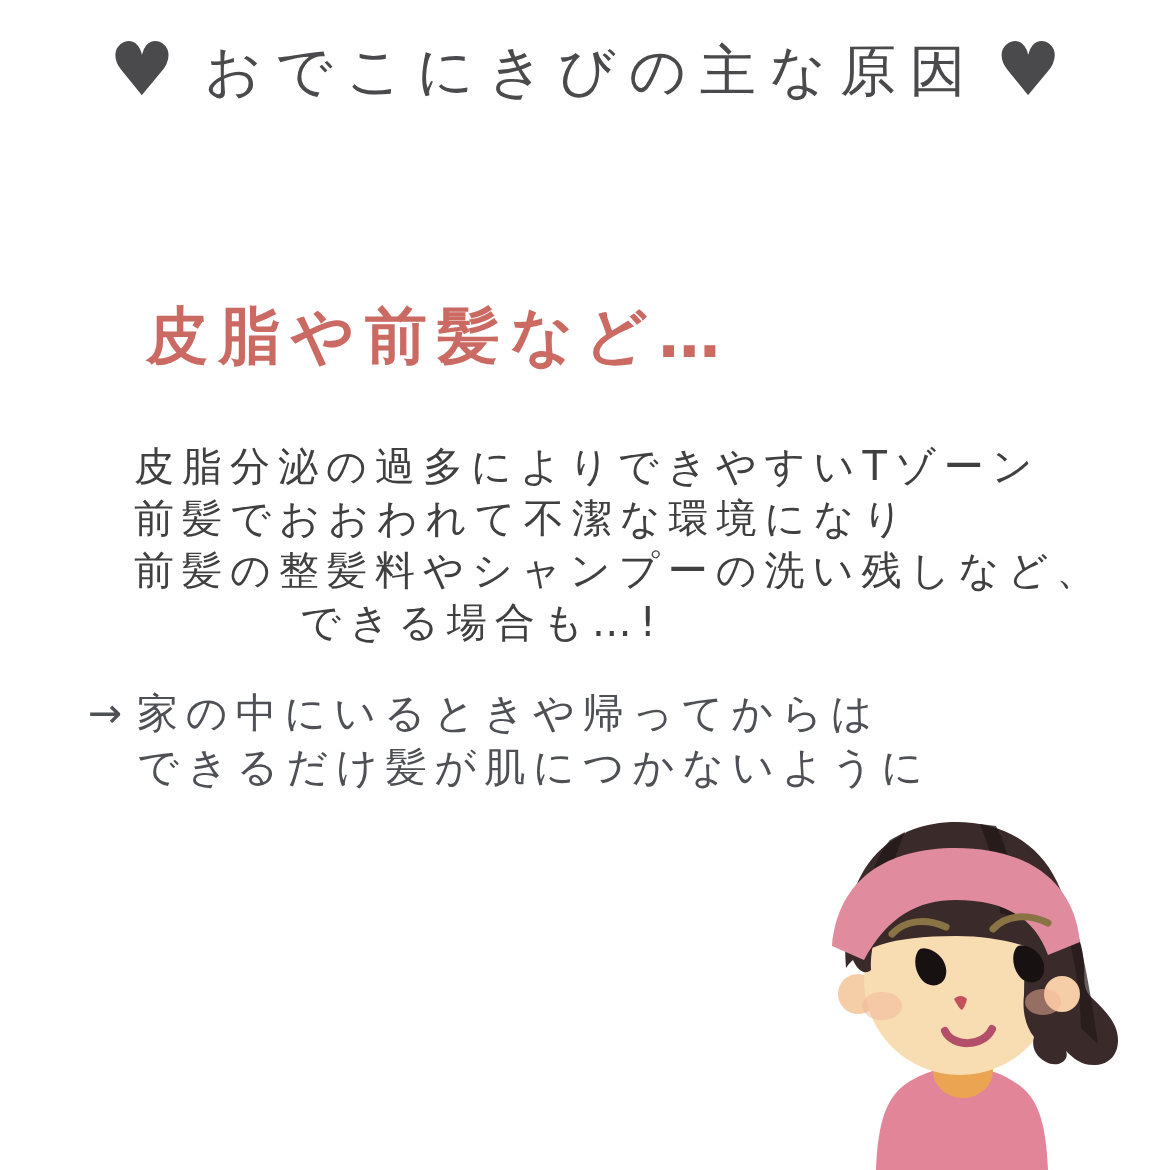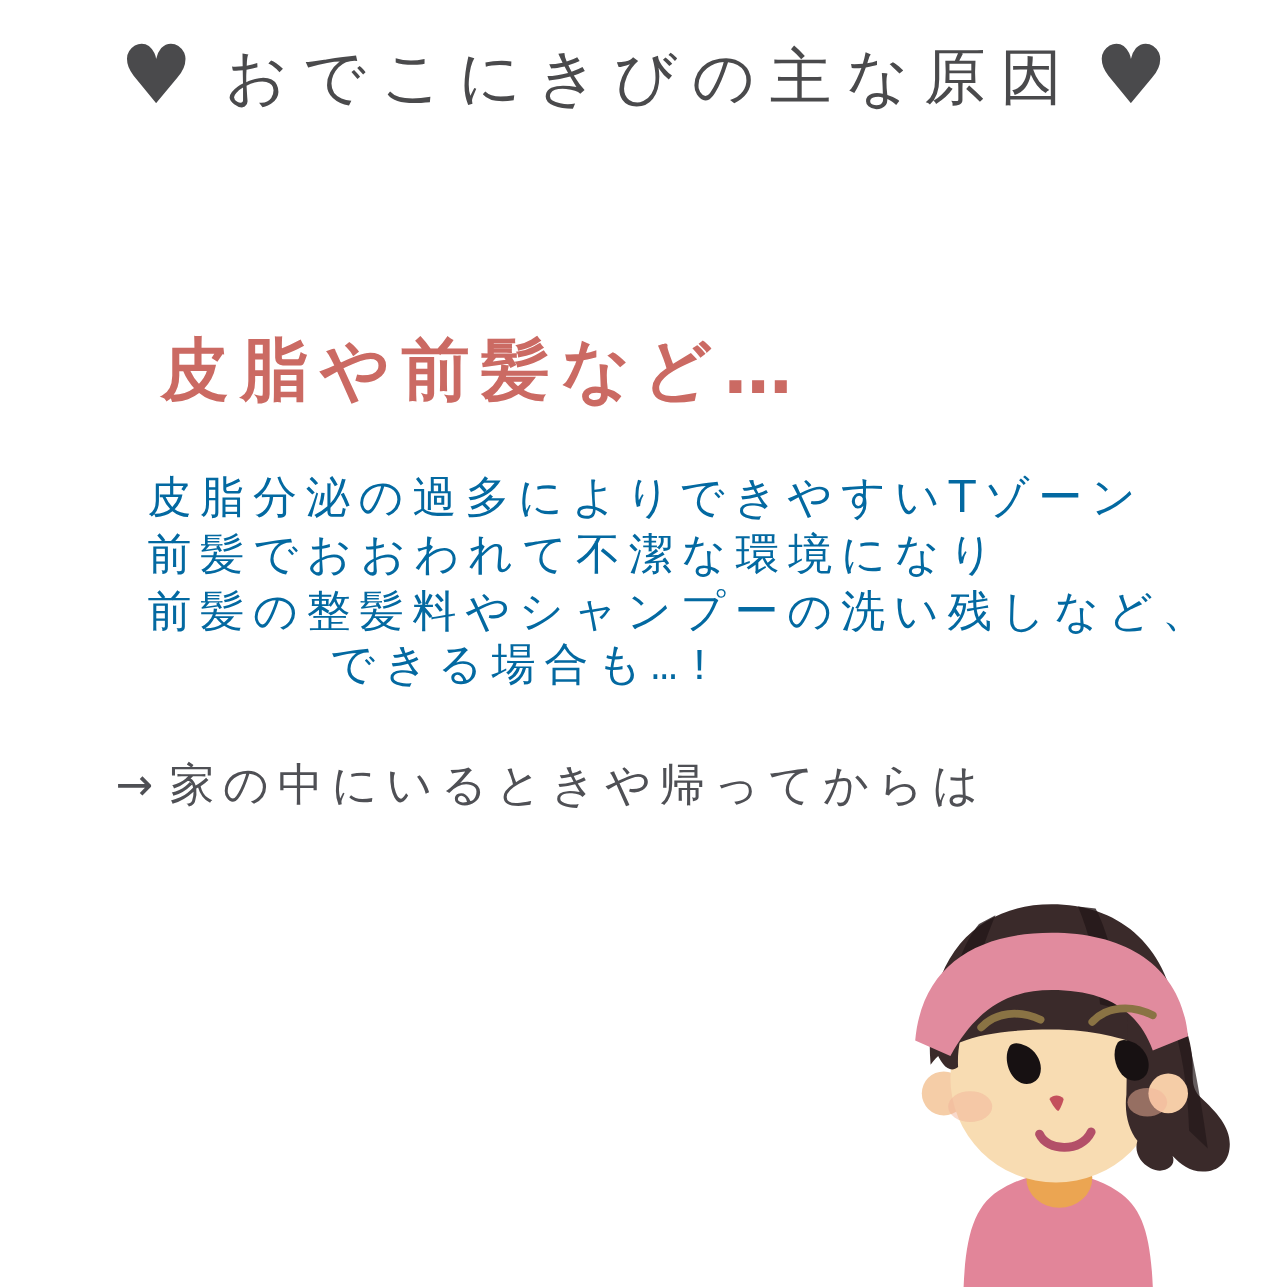--- a/index.html
+++ b/index.html
@@ -22,28 +22,28 @@
     letter-spacing:0.24em;text-indent:0.24em;white-space:nowrap;
   }
   
   .lead{
     position:absolute;left:146px;top:282px;
     font-size:62px;line-height:66px;font-weight:bold;
     letter-spacing:0.17em;color:#cb6a63;white-space:nowrap;margin-top:21px;
   }
   
   .body-text{
-    position:absolute;left:134px;top:426px;
+    position:absolute;left:134px;top:440px;
     font-size:40px;line-height:52px;
-    letter-spacing:0.2em;color:#0369a1;white-space:nowrap;
+    letter-spacing:0.2em;color:#404040;white-space:nowrap;
   }
-  .body-text .indent{padding-left:166px;font-family:Liberation Mono, monospace;}
+  .body-text .indent{padding-left:166px;}
   
   .advice{
-    position:absolute;left:105px;top:686px;
+    position:absolute;left:88px;top:686px;
     font-size:41px;line-height:54px;
     letter-spacing:0.19em;color:#4f5055;white-space:nowrap;
   }
   .advice .arrow{
     display:inline-block;width:49px;letter-spacing:0;
   }
   .advice .cont{padding-left:49px;}
   
   .character{
     position:absolute;left:830px;top:818px;width:340px;height:352px;
@@ -66,20 +66,21 @@
     <div>皮脂分泌の過多によりできやすいTゾーン</div>
     <div>前髪でおおわれて不潔な環境になり</div>
     <div>前髪の整髪料やシャンプーの洗い残しなど、</div>
     <div class="indent">できる場合も…!</div>
   </div>
 
   <div class="advice">
     <div>
       <span class="arrow">→</span><span>家の中にいるときや帰ってからは</span>
     </div>
+    <div class="cont">できるだけ髪が肌につかないように</div>
   </div>
 
   <svg class="character" viewBox="0 0 340 352" aria-hidden="true">
 
     <path fill="#e28599" d="M 46,352 C 48,304 56,276 82,262 C 100,252 114,249 132,249 C 152,249 170,254 186,265 C 208,279 216,304 218,352 Z"></path>
 
     <ellipse fill="#eba552" cx="133" cy="253" rx="30" ry="27"></ellipse>
 
     <circle fill="#f5cda7" cx="28" cy="176" r="20"></circle>
 

